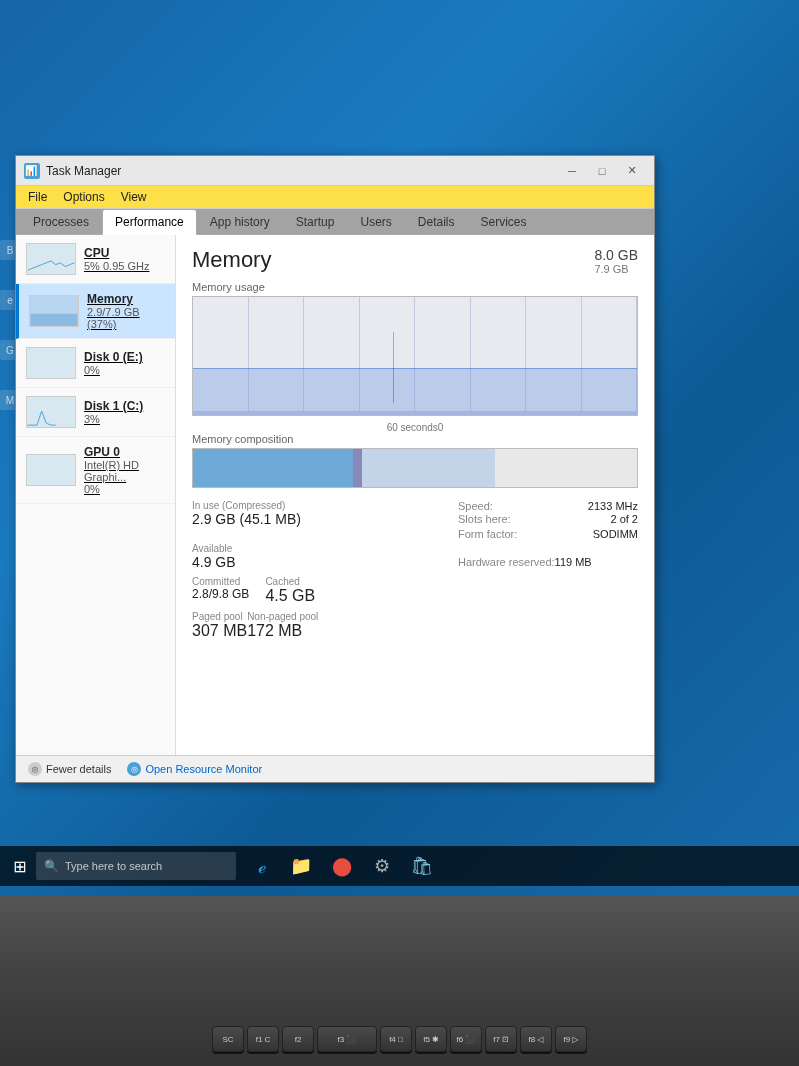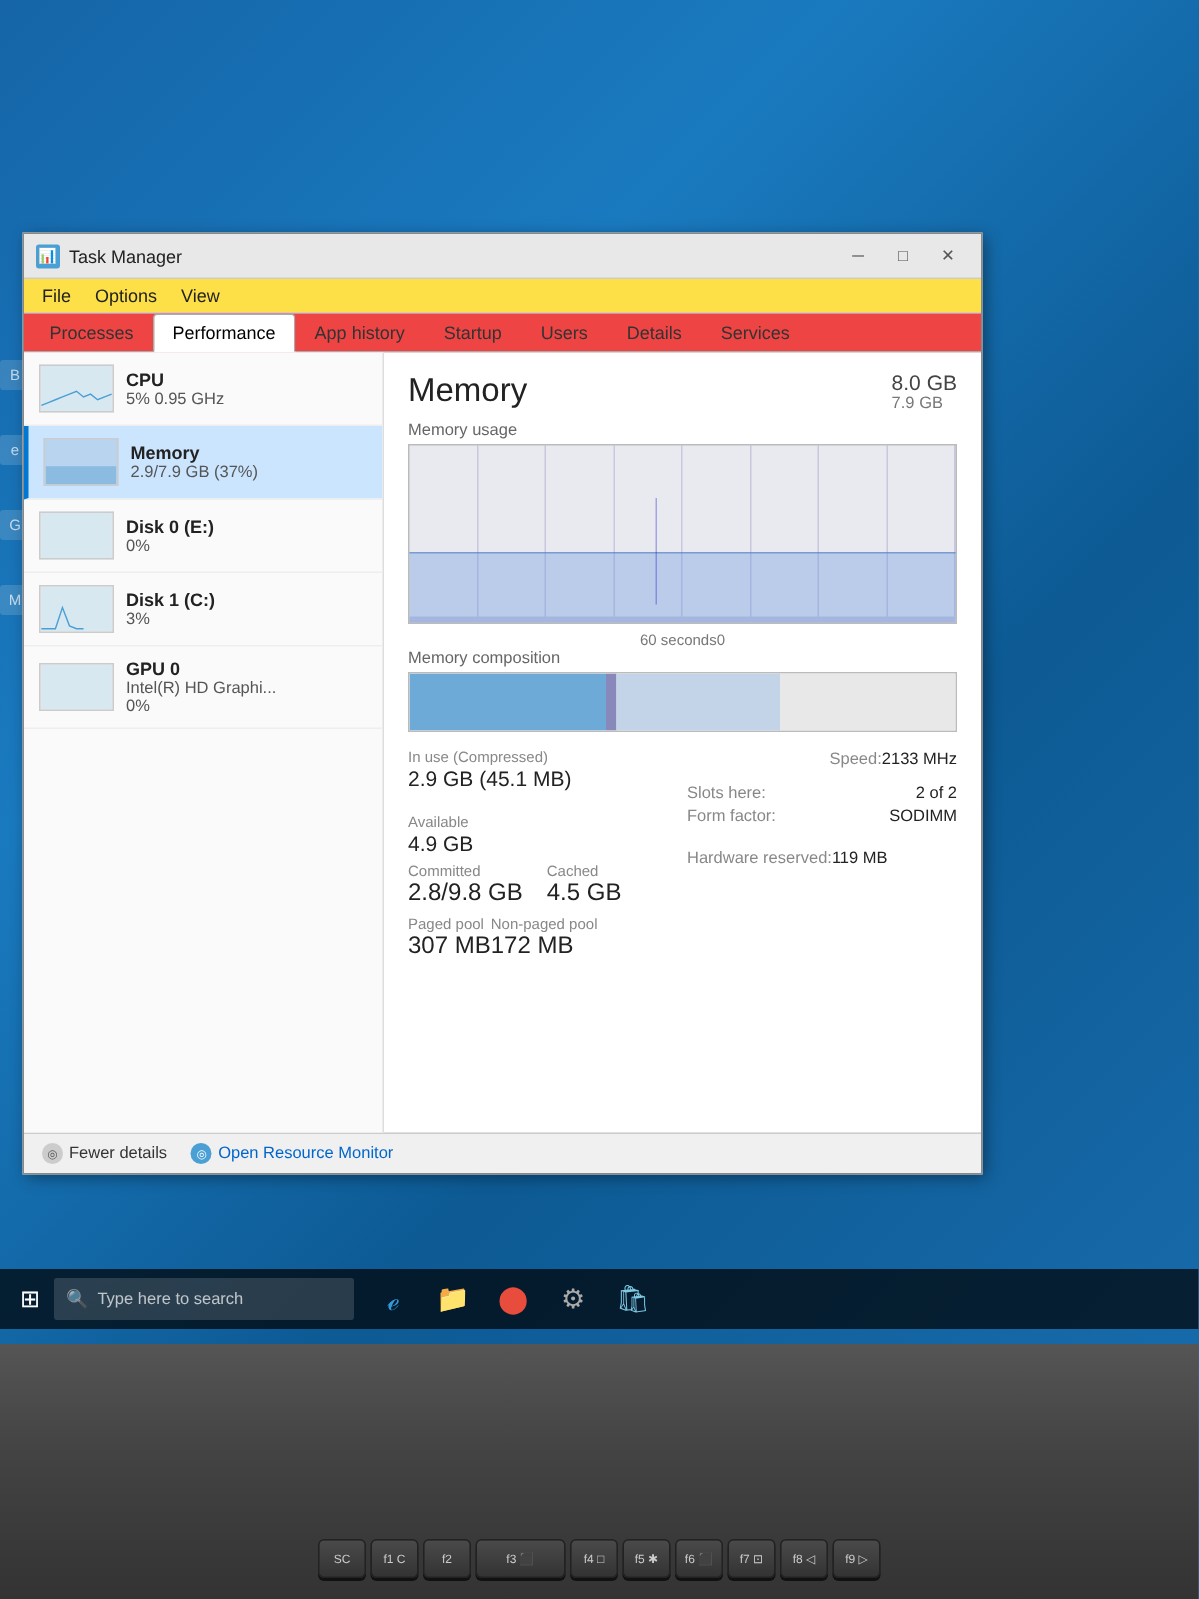--- a/index.html
+++ b/index.html
@@ -146,21 +146,21 @@
       padding: 2px 8px;
       cursor: pointer;
       font-size: 12px;
       color: #222;
       border-radius: 2px;
     }
 
     
     .tabs {
       display: flex;
-      background: #ef4444;
+      background: #a3a3a3;
       border-bottom: 1px solid #aaa;
       padding: 0 4px;
     }
     .tab {
       padding: 5px 12px;
       font-size: 12px;
       cursor: pointer;
       color: #333;
       border: 1px solid transparent;
       border-bottom: none;
@@ -176,24 +176,25 @@
 
     
     .content {
       display: flex;
       background: white;
       height: 520px;
     }
 
     
     .sidebar {
-      width: 240px;
+      width: 160px;
       border-right: 1px solid #ddd;
       overflow-y: auto;
       background: #fafafa;
+      text-decoration: underline;
     }
     .sidebar-item {
       display: flex;
       align-items: center;
       padding: 8px 10px;
       cursor: pointer;
       border-bottom: 1px solid #eee;
     }
     .sidebar-item.selected {
       background: #cce5ff;
@@ -584,42 +585,42 @@
             </div>
             <div>
               <div class="stat-label">Available</div>
               <span style="font-size:14px;font-weight:300;color:#222;">4.9 GB</span>
             </div>
           </div>
 
           <div style="display:flex;gap:16px;margin-bottom:6px;">
             <div>
               <div class="stat-label">Committed</div>
-              <div style="font-size:16px;font-weight:300;color:#222;">2.8/9.8 GB</div>
+              <div style="font-size:12px;font-weight:300;color:#222;">2.8/9.8 GB</div>
             </div>
             <div>
               <div class="stat-label">Cached</div>
               <div style="font-size:16px;font-weight:300;color:#222;">4.5 GB</div>
             </div>
           </div>
 
           <div style="display:flex;align-items:center;">
             <div>
               <div class="stat-label">Paged pool</div>
               <div style="font-size:16px;font-weight:300;color:#222;">307 MB</div>
             </div>
             <div>
               <div class="stat-label">Non-paged pool</div>
               <div style="font-size:16px;font-weight:300;color:#222;">172 MB</div>
             </div>
           </div>
         </div>
 
         <div style="min-width:180px;font-size:11px;">
-          <div style="display:flex;justify-content:flex-end;margin-bottom:11px;">
+          <div style="display:flex;justify-content:space-between;margin-bottom:1px;">
             <span class="stat-row-label">Speed:</span>
             <span class="stat-row-value">2133 MHz</span>
           </div>
           <div style="display:flex;justify-content:space-between;margin-bottom:3px;">
             <span class="stat-row-label">Slots here:</span>
             <span class="stat-row-value">2 of 2</span>
           </div>
           <div style="display:flex;justify-content:space-between;margin-bottom:16px;">
             <span class="stat-row-label">Form factor:</span>
             <span class="stat-row-value">SODIMM</span>

